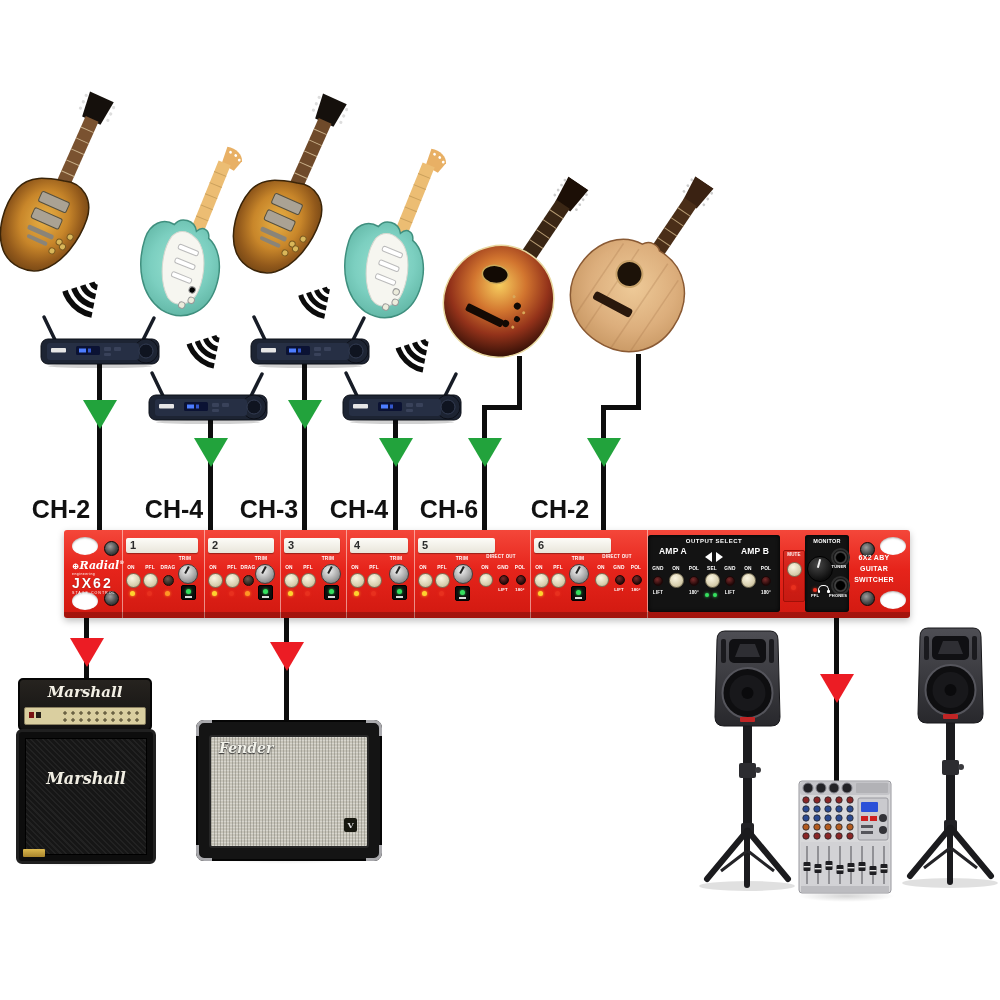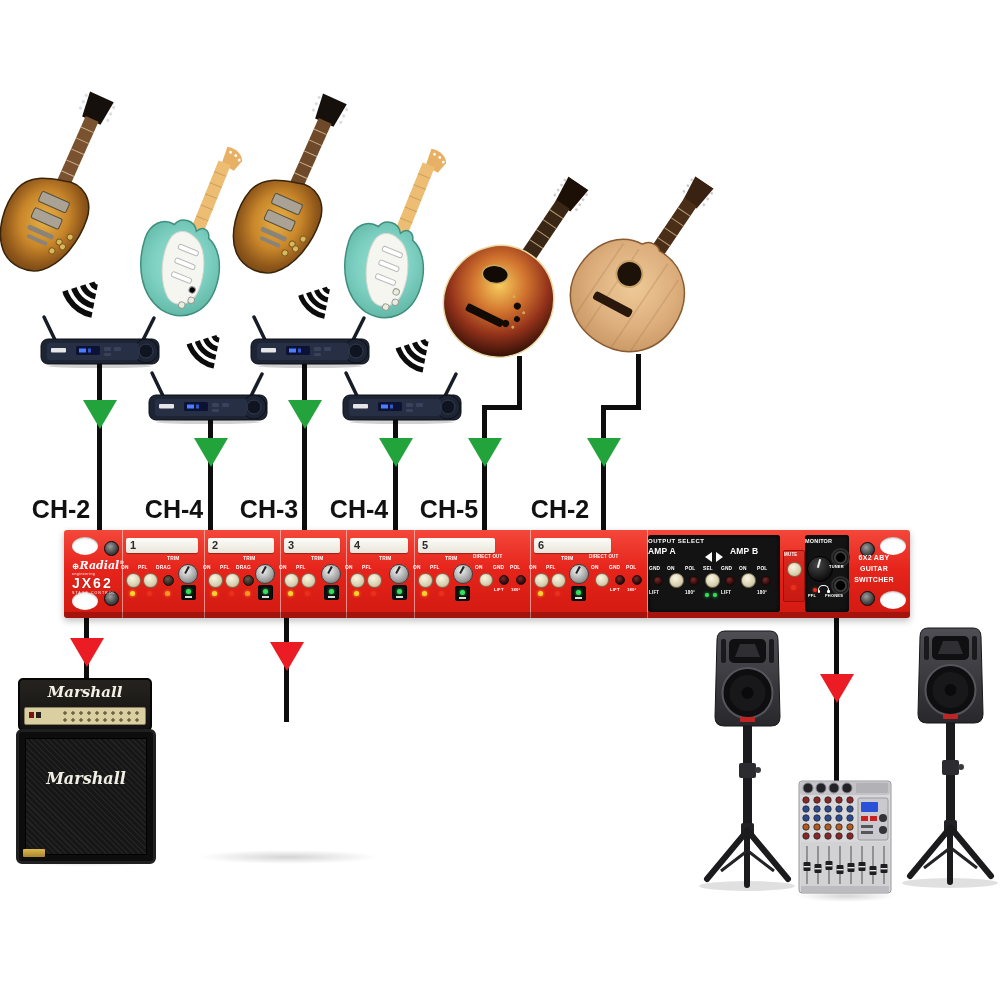--- a/index.html
+++ b/index.html
@@ -16,21 +16,21 @@
   .rack{position:absolute;left:64px;top:530px;width:846px;height:88px;border-radius:3px;
         background:linear-gradient(#f4473a,#e6241b 45%,#d11910);box-shadow:0 3px 7px rgba(0,0,0,.25);}
   .rack:after{content:"";position:absolute;left:0;right:0;bottom:0;height:6px;background:rgba(0,0,0,.22);border-radius:0 0 3px 3px;}
   .oval{position:absolute;width:26px;height:18px;border-radius:50%;background:#fff;box-shadow:inset 0 1px 2px rgba(0,0,0,.3);}
   .screw{position:absolute;width:13px;height:13px;border-radius:50%;border:1px solid #0a0a0a;
          background:radial-gradient(circle at 40% 35%, #9c9c9c, #4a4a4a 55%, #171717);}
   .strip{position:absolute;top:0;height:88px;border-left:1px solid rgba(255,235,230,.55);}
   .numstrip{position:absolute;left:3px;top:8px;right:7px;height:15px;border-radius:2px;
             background:linear-gradient(#fdfcf8,#e8e5da);box-shadow:0 1px 1px rgba(0,0,0,.35);}
   .num{position:absolute;left:4px;top:1px;font:bold 11px/13px "Liberation Sans",sans-serif;color:#2b2b2b;}
-  .ml{position:absolute;color:#fff;font-weight:bold;font-size:4.8px;line-height:1.1;text-align:left;letter-spacing:.2px;}
+  .ml{position:absolute;color:#fff;font-weight:bold;font-size:4.8px;line-height:1.1;text-align:center;letter-spacing:.2px;}
   .knob{position:absolute;width:18px;height:18px;border-radius:50%;border:1px solid #3f3f3f;
         background:radial-gradient(circle at 40% 32%, #f2f2f2, #a8a8a8 55%, #636363);}
   .knob i{position:absolute;left:7px;top:1px;width:2px;height:8px;background:#222;transform:rotate(28deg);}
   .btn{position:absolute;width:13px;height:13px;border-radius:50%;border:1px solid #7a7258;
        background:radial-gradient(circle at 40% 32%, #fbf6e2, #d9d0b0 60%, #b3a984);}
   .btn12{width:12px;height:12px;}
   .btnD{position:absolute;width:9px;height:9px;border-radius:50%;border:1px solid #140f0b;
         background:radial-gradient(circle at 40% 32%, #6b5b50, #2c221c 70%);}
   .btnR{position:absolute;width:8px;height:8px;border-radius:50%;border:1px solid #1c0707;
         background:radial-gradient(circle at 40% 32%, #7a2a2a, #250a0a 70%);}
@@ -396,21 +396,21 @@
       <rect x="74" y="33" width="7" height="4" rx="1" fill="#39425a"></rect>
       <circle cx="106" cy="37" r="7" fill="#0f1420" stroke="#333c52"></circle>
       <ellipse cx="60" cy="52" rx="52" ry="2.2" fill="rgba(0,0,0,0.18)"></ellipse>
     </svg>
   </div>
 
   <div class="chlabel" style="left:16px;">CH-2</div>
   <div class="chlabel" style="left:129px;">CH-4</div>
   <div class="chlabel" style="left:224px;">CH-3</div>
   <div class="chlabel" style="left:314px;">CH-4</div>
-  <div class="chlabel" style="left:404px;">CH-5</div>
+  <div class="chlabel" style="left:404px;">CH-6</div>
   <div class="chlabel" style="left:515px;">CH-2</div>
 
   <div class="rack">
 
     <div class="oval" style="left:8px;top:7px;"></div>
     <div class="oval" style="left:8px;top:62px;"></div>
     <div class="screw" style="left:40px;top:11px;"></div>
     <div class="screw" style="left:40px;top:61px;"></div>
 
     <div class="abs" style="left:8px;top:26px;width:52px;">
@@ -631,20 +631,30 @@
       <span class="mh-knobs"></span>
     </div>
   </div>
   <div class="mcab">
     <div class="mc-grille"></div>
     <div class="mc-logo">Marshall</div>
     <div class="mc-badge"></div>
   </div>
 
   <div class="shadow" style="left:198px;top:850px;width:180px;height:14px;"></div>
+  <div class="fender">
+    <div class="fgrille">
+      <div class="flogo">Fender</div>
+      <div class="fbadge">V</div>
+    </div>
+    <span class="fcorner" style="left:-2px;top:-2px;border-right:none;border-bottom:none;border-radius:8px 0 0 0;"></span>
+    <span class="fcorner" style="right:-2px;top:-2px;border-left:none;border-bottom:none;border-radius:0 8px 0 0;"></span>
+    <span class="fcorner" style="left:-2px;bottom:-2px;border-right:none;border-top:none;border-radius:0 0 0 8px;"></span>
+    <span class="fcorner" style="right:-2px;bottom:-2px;border-left:none;border-top:none;border-radius:0 0 8px 0;"></span>
+  </div>
 
   <div class="abs" style="left:695px;top:627px;width:105px;height:268px;">
     <svg viewBox="0 0 105 268" width="105" height="268">
       <ellipse cx="52" cy="259" rx="48" ry="5" fill="rgba(0,0,0,0.12)"></ellipse>
       <rect x="48" y="99" width="9" height="102" fill="#1b1b1e"></rect>
       <rect x="44" y="136" width="17" height="15" rx="2" fill="#2c2c30"></rect>
         <circle cx="63" cy="143" r="3" fill="#3a3a3e"></circle>
       <rect x="46" y="196" width="13" height="14" rx="2" fill="#222226"></rect>
       <path d="M52,204 L12,252" stroke="#1b1b1e" stroke-width="6" stroke-linecap="round"></path>
       <path d="M53,204 L93,252" stroke="#1b1b1e" stroke-width="6" stroke-linecap="round"></path>

